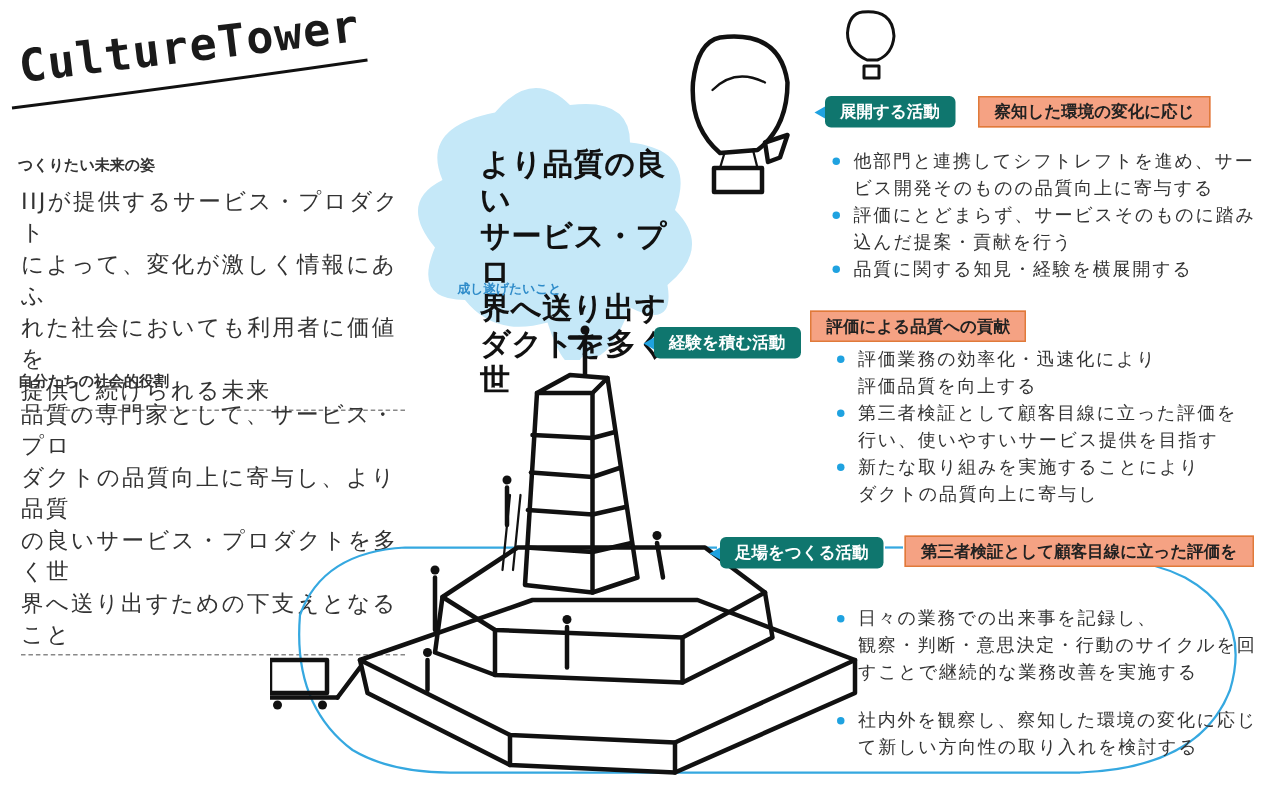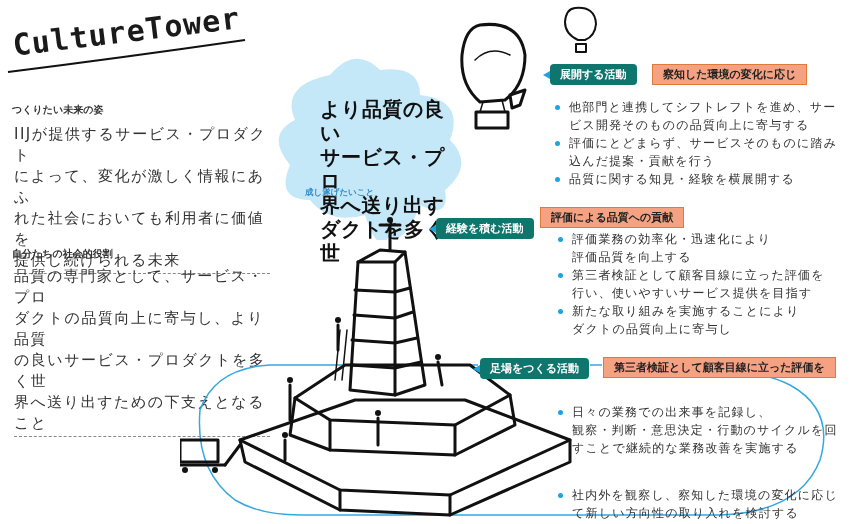--- a/index.html
+++ b/index.html
@@ -170,21 +170,21 @@
     </li>
   <li>
       <div>新たな取り組みを実施することにより</div>
       <div>ダクトの品質向上に寄与し</div>
     </li>
 </ul>
 
 <div class="abs tag" style="left:480px;top:358px">足場をつくる活動</div>
 <div class="abs goal" style="left:603px;top:357px">第三者検証として顧客目線に立った評価を</div>
 <ul class="abs bullets" style="left:556px;top:403px;width:300px">
-  <li style="margin-bottom:29px">
+  <li style="margin-bottom:14px">
       <div>日々の業務での出来事を記録し、</div>
       <div>観察・判断・意思決定・行動のサイクルを回</div>
       <div>すことで継続的な業務改善を実施する</div>
     </li>
   <li>
       <div>社内外を観察し、察知した環境の変化に応じ</div>
       <div>て新しい方向性の取り入れを検討する</div>
     </li>
 </ul>
 

